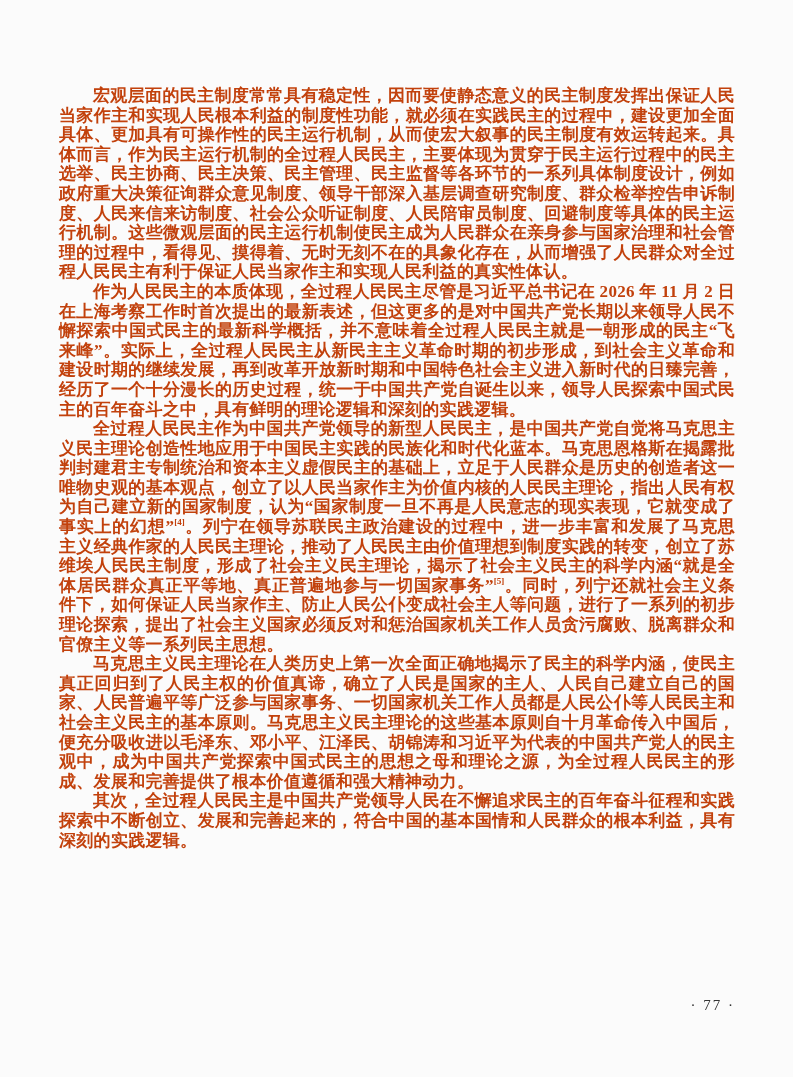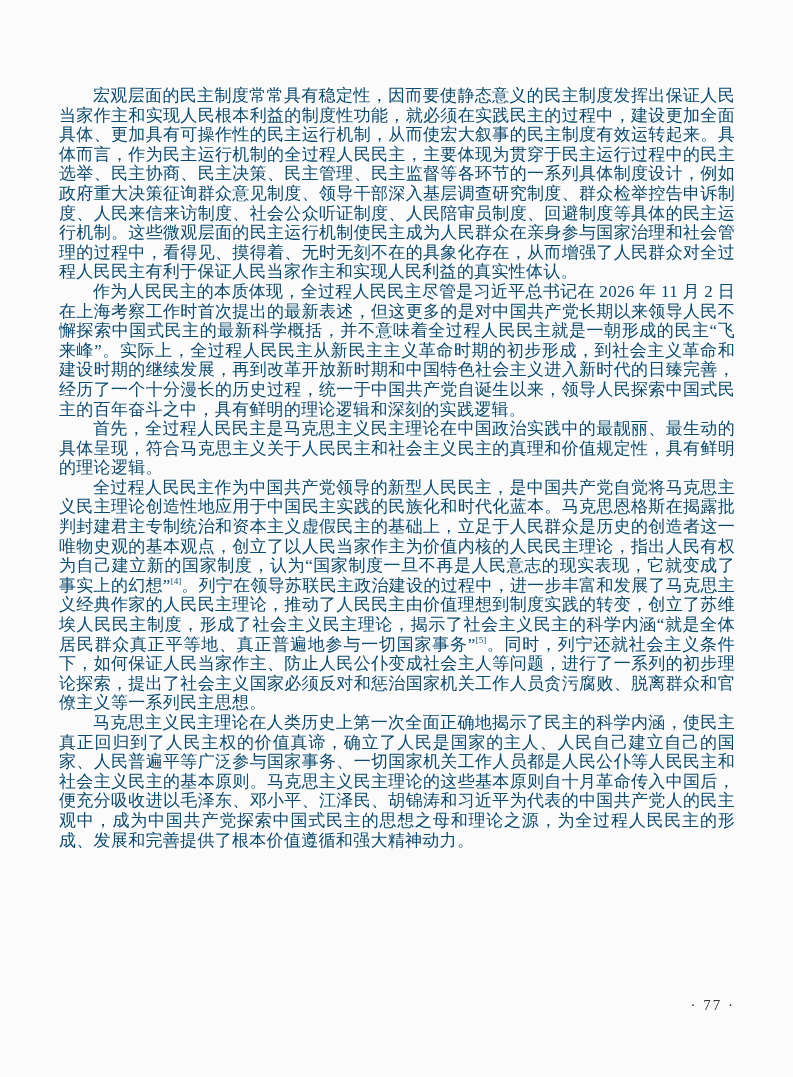--- a/index.html
+++ b/index.html
@@ -46,21 +46,21 @@
     right: 58px;
     font-size: 15px;
     letter-spacing: 2px;
     color: #343434;
   }
 </style>
 </head>
 <body>
 
 <div class="page" style="background: rgb(251, 251, 251);">
-  <div class="text-block" style="color: #0c4a6e;">
+  <div class="text-block" style="color: #c2410c; font-weight: bold;">
       <p class="para body">宏观层面的民主制度常常具有稳定性，因而要使静态意义的民主制度发挥出保证人民当家作主和实现人民根本利益的制度性功能，就必须在实践民主的过程中，建设更加全面具体、更加具有可操作性的民主运行机制，从而使宏大叙事的民主制度有效运转起来。具体而言，作为民主运行机制的全过程人民民主，主要体现为贯穿于民主运行过程中的民主选举、民主协商、民主决策、民主管理、民主监督等各环节的一系列具体制度设计，例如政府重大决策征询群众意见制度、领导干部深入基层调查研究制度、群众检举控告申诉制度、人民来信来访制度、社会公众听证制度、人民陪审员制度、回避制度等具体的民主运行机制。这些微观层面的民主运行机制使民主成为人民群众在亲身参与国家治理和社会管理的过程中，看得见、摸得着、无时无刻不在的具象化存在，从而增强了人民群众对全过程人民民主有利于保证人民当家作主和实现人民利益的真实性体认。</p>
       <p class="para body">作为人民民主的本质体现，全过程人民民主尽管是习近平总书记在 2026 年 11 月 2 日在上海考察工作时首次提出的最新表述，但这更多的是对中国共产党长期以来领导人民不懈探索中国式民主的最新科学概括，并不意味着全过程人民民主就是一朝形成的民主“飞来峰”。实际上，全过程人民民主从新民主主义革命时期的初步形成，到社会主义革命和建设时期的继续发展，再到改革开放新时期和中国特色社会主义进入新时代的日臻完善，经历了一个十分漫长的历史过程，统一于中国共产党自诞生以来，领导人民探索中国式民主的百年奋斗之中，具有鲜明的理论逻辑和深刻的实践逻辑。</p>
-      <p class="para body">首先，全过程人民民主是马克思主义民主理论在中国政治实践中的最靓丽、最生动的具体呈现，符合马克思主义关于人民民主和社会主义民主的真理和价值规定性，具有鲜明的理论逻辑。</p>
       <p class="para body">全过程人民民主作为中国共产党领导的新型人民民主，是中国共产党自觉将马克思主义民主理论创造性地应用于中国民主实践的民族化和时代化蓝本。马克思恩格斯在揭露批判封建君主专制统治和资本主义虚假民主的基础上，立足于人民群众是历史的创造者这一唯物史观的基本观点，创立了以人民当家作主为价值内核的人民民主理论，指出人民有权为自己建立新的国家制度，认为“国家制度一旦不再是人民意志的现实表现，它就变成了事实上的幻想”<sup class="cite">[4]</sup>。列宁在领导苏联民主政治建设的过程中，进一步丰富和发展了马克思主义经典作家的人民民主理论，推动了人民民主由价值理想到制度实践的转变，创立了苏维埃人民民主制度，形成了社会主义民主理论，揭示了社会主义民主的科学内涵“就是全体居民群众真正平等地、真正普遍地参与一切国家事务”<sup class="cite">[5]</sup>。同时，列宁还就社会主义条件下，如何保证人民当家作主、防止人民公仆变成社会主人等问题，进行了一系列的初步理论探索，提出了社会主义国家必须反对和惩治国家机关工作人员贪污腐败、脱离群众和官僚主义等一系列民主思想。</p>
       <p class="para body">马克思主义民主理论在人类历史上第一次全面正确地揭示了民主的科学内涵，使民主真正回归到了人民主权的价值真谛，确立了人民是国家的主人、人民自己建立自己的国家、人民普遍平等广泛参与国家事务、一切国家机关工作人员都是人民公仆等人民民主和社会主义民主的基本原则。马克思主义民主理论的这些基本原则自十月革命传入中国后，便充分吸收进以毛泽东、邓小平、江泽民、胡锦涛和习近平为代表的中国共产党人的民主观中，成为中国共产党探索中国式民主的思想之母和理论之源，为全过程人民民主的形成、发展和完善提供了根本价值遵循和强大精神动力。</p>
+      <p class="para body">其次，全过程人民民主是中国共产党领导人民在不懈追求民主的百年奋斗征程和实践探索中不断创立、发展和完善起来的，符合中国的基本国情和人民群众的根本利益，具有深刻的实践逻辑。</p>
     </div>
   <div class="page-number" style="color: rgb(52, 52, 52);">· 77 ·</div>
 </div>
 
 </body></html>

